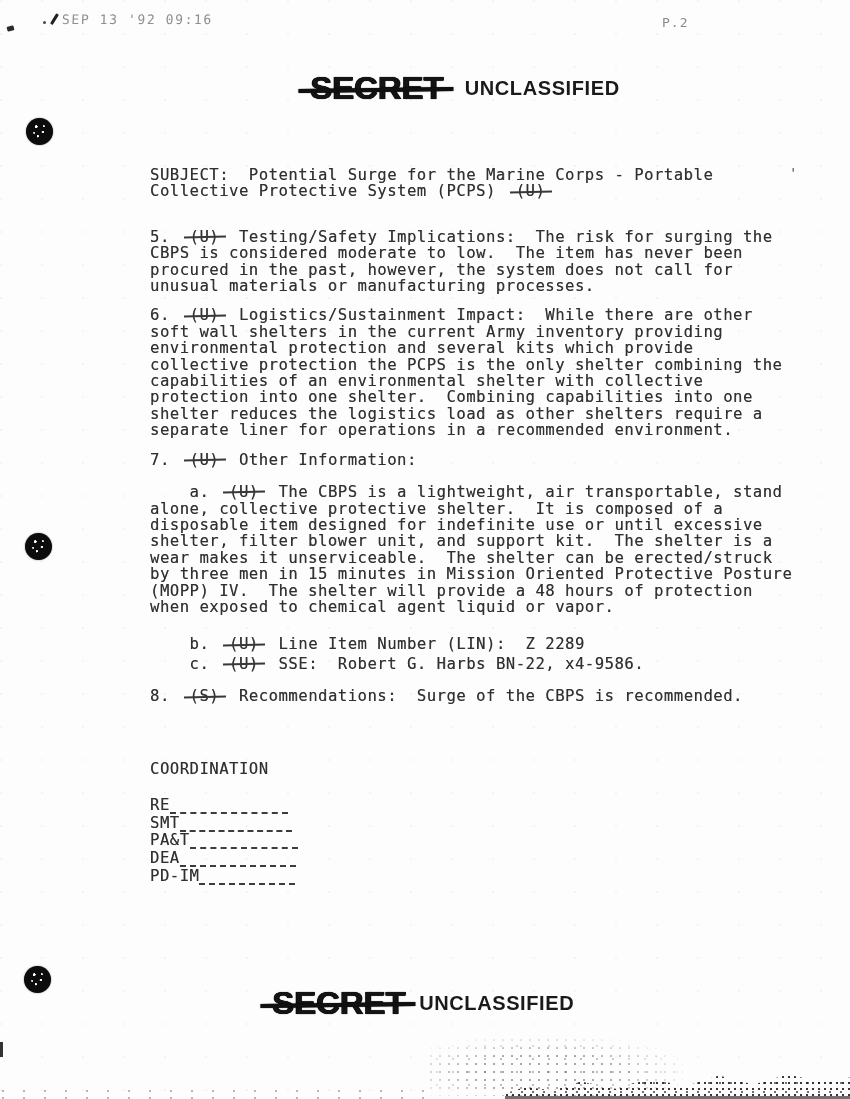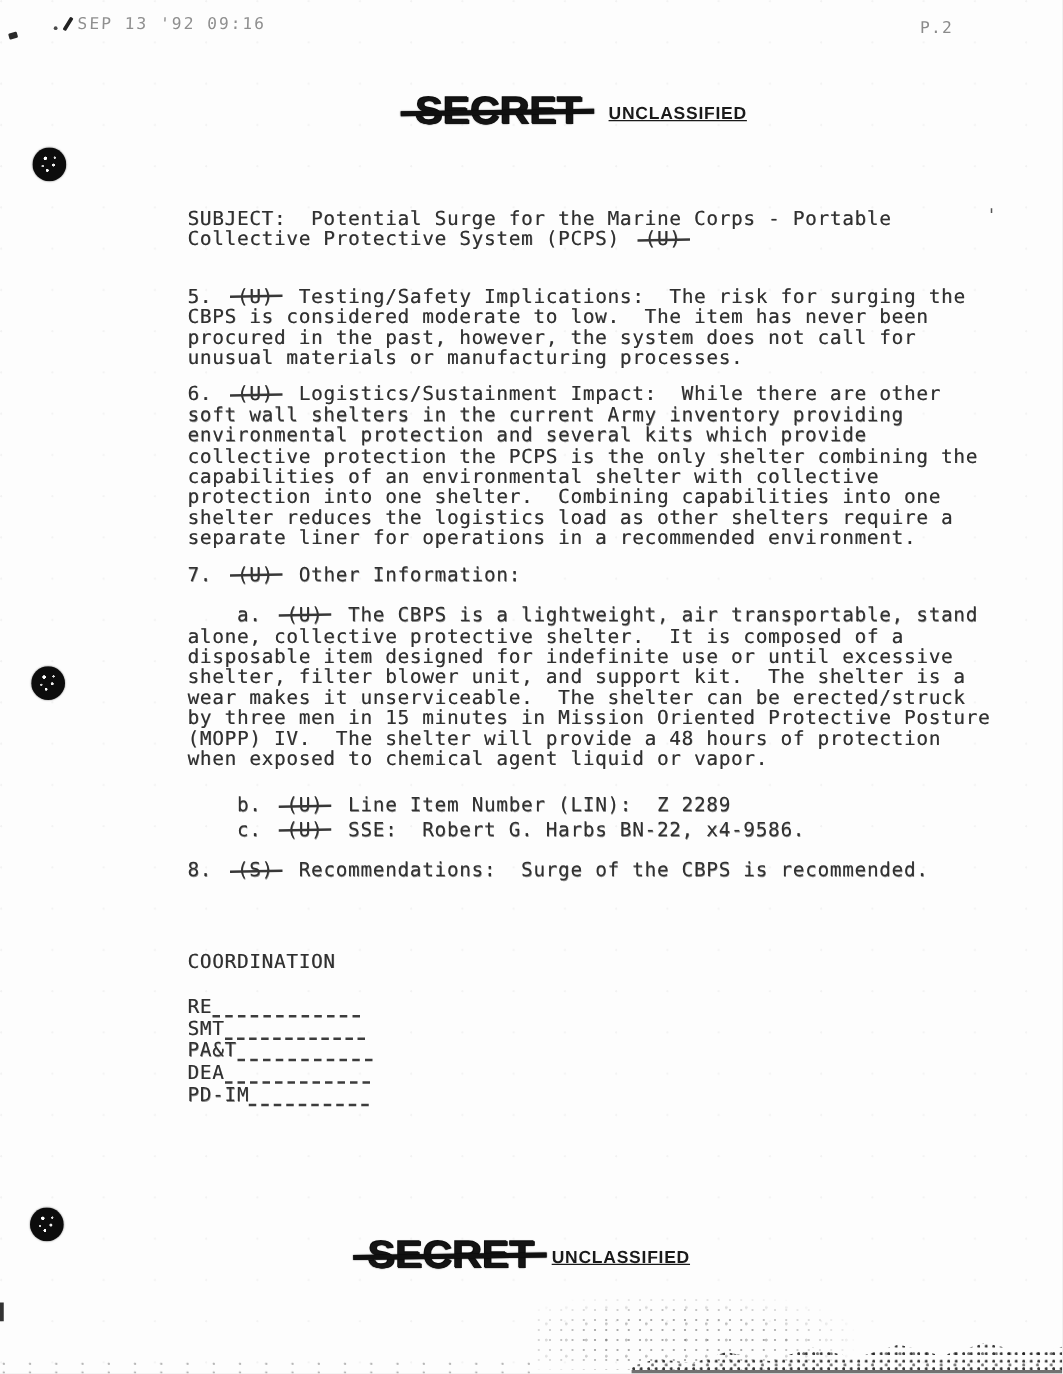--- a/index.html
+++ b/index.html
@@ -8,21 +8,21 @@
     overflow:hidden;
     background-image:radial-gradient(circle at 1px 1px, rgba(0,0,0,.045) 0 .6px, transparent 1.1px);
     background-size:41px 33px;
     font-family:"DejaVu Sans Mono",monospace;
   }
   
   .fax-ts{
     position:absolute;left:62px;top:12px;font-size:13px;color:#8f8f8f;
     letter-spacing:1.6px;white-space:pre;transform:skewX(-2deg);
   }
-  .page-num{position:absolute;left:736px;top:15px;font-size:13px;color:#8a8a8a;letter-spacing:1px;}
+  .page-num{position:absolute;left:662px;top:15px;font-size:13px;color:#8a8a8a;letter-spacing:1px;}
   .pen-mark-a{position:absolute;left:7px;top:26px;width:7px;height:5px;background:#2a2a2a;border-radius:1px;transform:rotate(-15deg);}
   .pen-mark-b{position:absolute;left:43px;top:21px;width:3px;height:3px;background:#4a4a4a;border-radius:50%;}
   .pen-mark-c{position:absolute;left:53px;top:13px;width:2.5px;height:12px;background:#222;transform:rotate(32deg);border-radius:1px;}
   
   .punch{
     position:absolute;width:27px;height:27px;border-radius:50%;background-color:#0c0c0c;
     background-image:
       radial-gradient(circle at 38% 32%, #fff 0 1.2px, transparent 1.6px),
       radial-gradient(circle at 62% 52%, #eee 0 1px, transparent 1.4px),
       radial-gradient(circle at 44% 68%, #fff 0 1px, transparent 1.3px),
@@ -41,21 +41,21 @@
     font-family:"Liberation Sans",sans-serif;font-weight:700;font-size:31px;
     color:#141414;letter-spacing:0;transform:scaleX(1.06);
     text-shadow:0 0 1px #000, .7px .4px 0 #1d1d1d, -.5px -.3px 0 #111;
   }
   .secret::after{
     content:"";position:absolute;left:-11px;right:-9px;top:47%;height:3.6px;
     background:#101010;transform:rotate(-.8deg);box-shadow:0 0 1px #000;
   }
   .unclass{
     display:inline-block;font-family:"Liberation Sans",sans-serif;font-weight:700;
-    font-size:14px;letter-spacing:.6px;color:#1a1a1a;margin-left:15px;vertical-align:4px;text-decoration:underline;
+    font-size:20px;letter-spacing:.6px;color:#1a1a1a;margin-left:15px;vertical-align:4px;
   }
   .class-footer .unclass{margin-left:8px;}
   
   .doc-body{
     position:absolute;left:150px;top:167px;width:690px;
     font-size:15.5px;line-height:16.4px;letter-spacing:.55px;color:#303030;
     text-shadow:.3px .3px .35px rgba(45,45,45,.55);
   }
   .doc-line{white-space:pre;min-height:16.4px;}
   .doc-block{margin:0 0 13px 0;}

